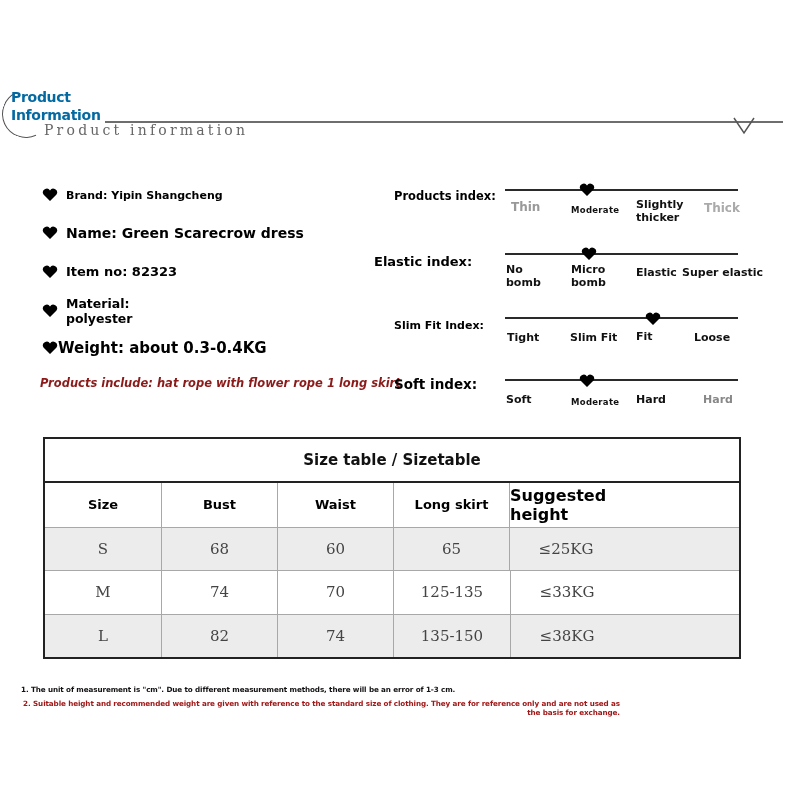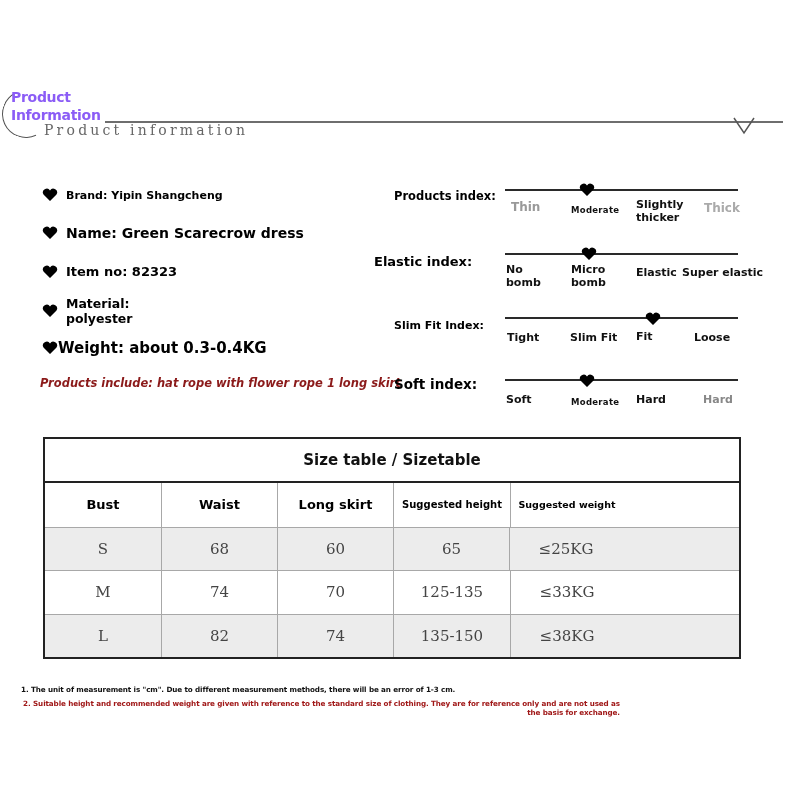--- a/index.html
+++ b/index.html
@@ -1,20 +1,20 @@
 <!DOCTYPE html>
 <html><head>
 <meta charset="utf-8">
 <style>
   * { box-sizing: border-box; margin: 0; padding: 0; }
   html, body { width: 800px; height: 800px; background: #ffffff; overflow: hidden; }
   body { position: relative; font-family: "DejaVu Sans", sans-serif; color: #111; }
 
   
-  .hdr-title { position: absolute; left: 11px; top: 88px; font-family: "DejaVu Sans", sans-serif; font-weight: bold; font-size: 14px; line-height: 18px; color: #8b5cf6; letter-spacing: -0.3px; }
+  .hdr-title { position: absolute; left: 11px; top: 88px; font-family: "DejaVu Sans", sans-serif; font-weight: bold; font-size: 14px; line-height: 18px; color: #0369a1; letter-spacing: -0.3px; }
   .hdr-circle { position: absolute; left: 2px; top: 90px; width: 48px; height: 48px; border: 1.5px solid #555; border-radius: 50%; border-right-color: transparent; border-top-color: transparent; transform: rotate(20deg); }
   .hdr-line { position: absolute; left: 105px; top: 121px; width: 678px; height: 2px; background: #6e6e6e; }
   .hdr-sub { position: absolute; left: 44px; top: 122px; font-family: "DejaVu Serif", serif; font-size: 14px; letter-spacing: 3.2px; color: #666; }
   .hdr-chev { position: absolute; left: 733px; top: 117px; }
 
   
   .info { position: absolute; display: flex; align-items: center; font-weight: bold; color: #000; }
   .heart { display: inline-block; width: 16px; height: 14px; margin-right: 8px; flex: none; }
   .heart svg { display: block; }
   .info-brand { left: 42px; top: 188px; font-size: 11px; }
@@ -35,21 +35,21 @@
 
   
   .size-table { position: absolute; left: 43px; top: 437px; width: 698px; border: 2px solid #222; border-collapse: collapse; }
   .tbl-title { height: 44px; border-bottom: 2px solid #222; display: flex; align-items: center; justify-content: center; font-weight: bold; font-size: 15px; padding-left: 0; }
   .tbl-row { display: flex; height: 43.5px; }
   .tbl-row + .tbl-row { border-top: 1.5px solid #a8a8a8; }
   .tbl-row.shade { background: #ececec; }
   .tbl-cell { display: flex; align-items: center; justify-content: center; border-left: 1.5px solid #a8a8a8; font-size: 13px; }
   .tbl-cell:first-child { border-left: none; }
   .tbl-head .tbl-cell { font-weight: bold; font-size: 13px; color: #000; }
-  .tbl-head .tbl-cell.sm { font-size: 10px; }
+  .tbl-head .tbl-cell.sm { font-size: 16px; }
   .tbl-head .tbl-cell.xs { font-size: 9.5px; }
   .tbl-data .tbl-cell { font-family: "DejaVu Serif", serif; font-size: 15px; color: #444; }
   .c0 { width: 116px; } .c1 { width: 116px; } .c2 { width: 116px; } .c3 { width: 116px; } .c4 { width: 117px; } .c5 { width: 113px; }
 
   
   .note1 { position: absolute; left: 21px; top: 685px; font-size: 7.2px; font-weight: bold; color: #111; letter-spacing: -0.1px; }
   .note2 { position: absolute; left: 20px; top: 699px; width: 600px; font-size: 7.2px; line-height: 9px; font-weight: bold; color: #a01818; letter-spacing: -0.1px; text-align: right; }
 </style>
 </head>
 <body>
@@ -148,25 +148,25 @@
       <path d="M8 13 L1.5 6.5 A3.6 3.6 0 0 1 8 2.5 A3.6 3.6 0 0 1 14.5 6.5 Z" fill="#000"></path>
     </svg></div>
 <div class="idx-opt" style="left:506px; top:393px;">Soft</div>
 <div class="idx-opt small" style="left:571px; top:396px;">Moderate</div>
 <div class="idx-opt" style="left:636px; top:393px;">Hard</div>
 <div class="idx-opt muted" style="left:703px; top:393px; color:#888;">Hard</div>
 
 <div class="size-table">
   <div class="tbl-title">Size table / Sizetable</div>
   <div class="tbl-row tbl-head">
+    <div class="tbl-cell c0">Size</div>
     <div class="tbl-cell c1">Bust</div>
     <div class="tbl-cell c2">Waist</div>
     <div class="tbl-cell c3">Long skirt</div>
     <div class="tbl-cell c4 sm">Suggested height</div>
-    <div class="tbl-cell c5 xs">Suggested weight</div>
   </div>
   <div class="tbl-row tbl-data shade">
     <div class="tbl-cell c0">S</div>
     <div class="tbl-cell c1">68</div>
     <div class="tbl-cell c2">60</div>
     <div class="tbl-cell c3">65</div>
     <div class="tbl-cell c5">≤25KG</div>
   </div>
   <div class="tbl-row tbl-data">
     <div class="tbl-cell c0">M</div>

